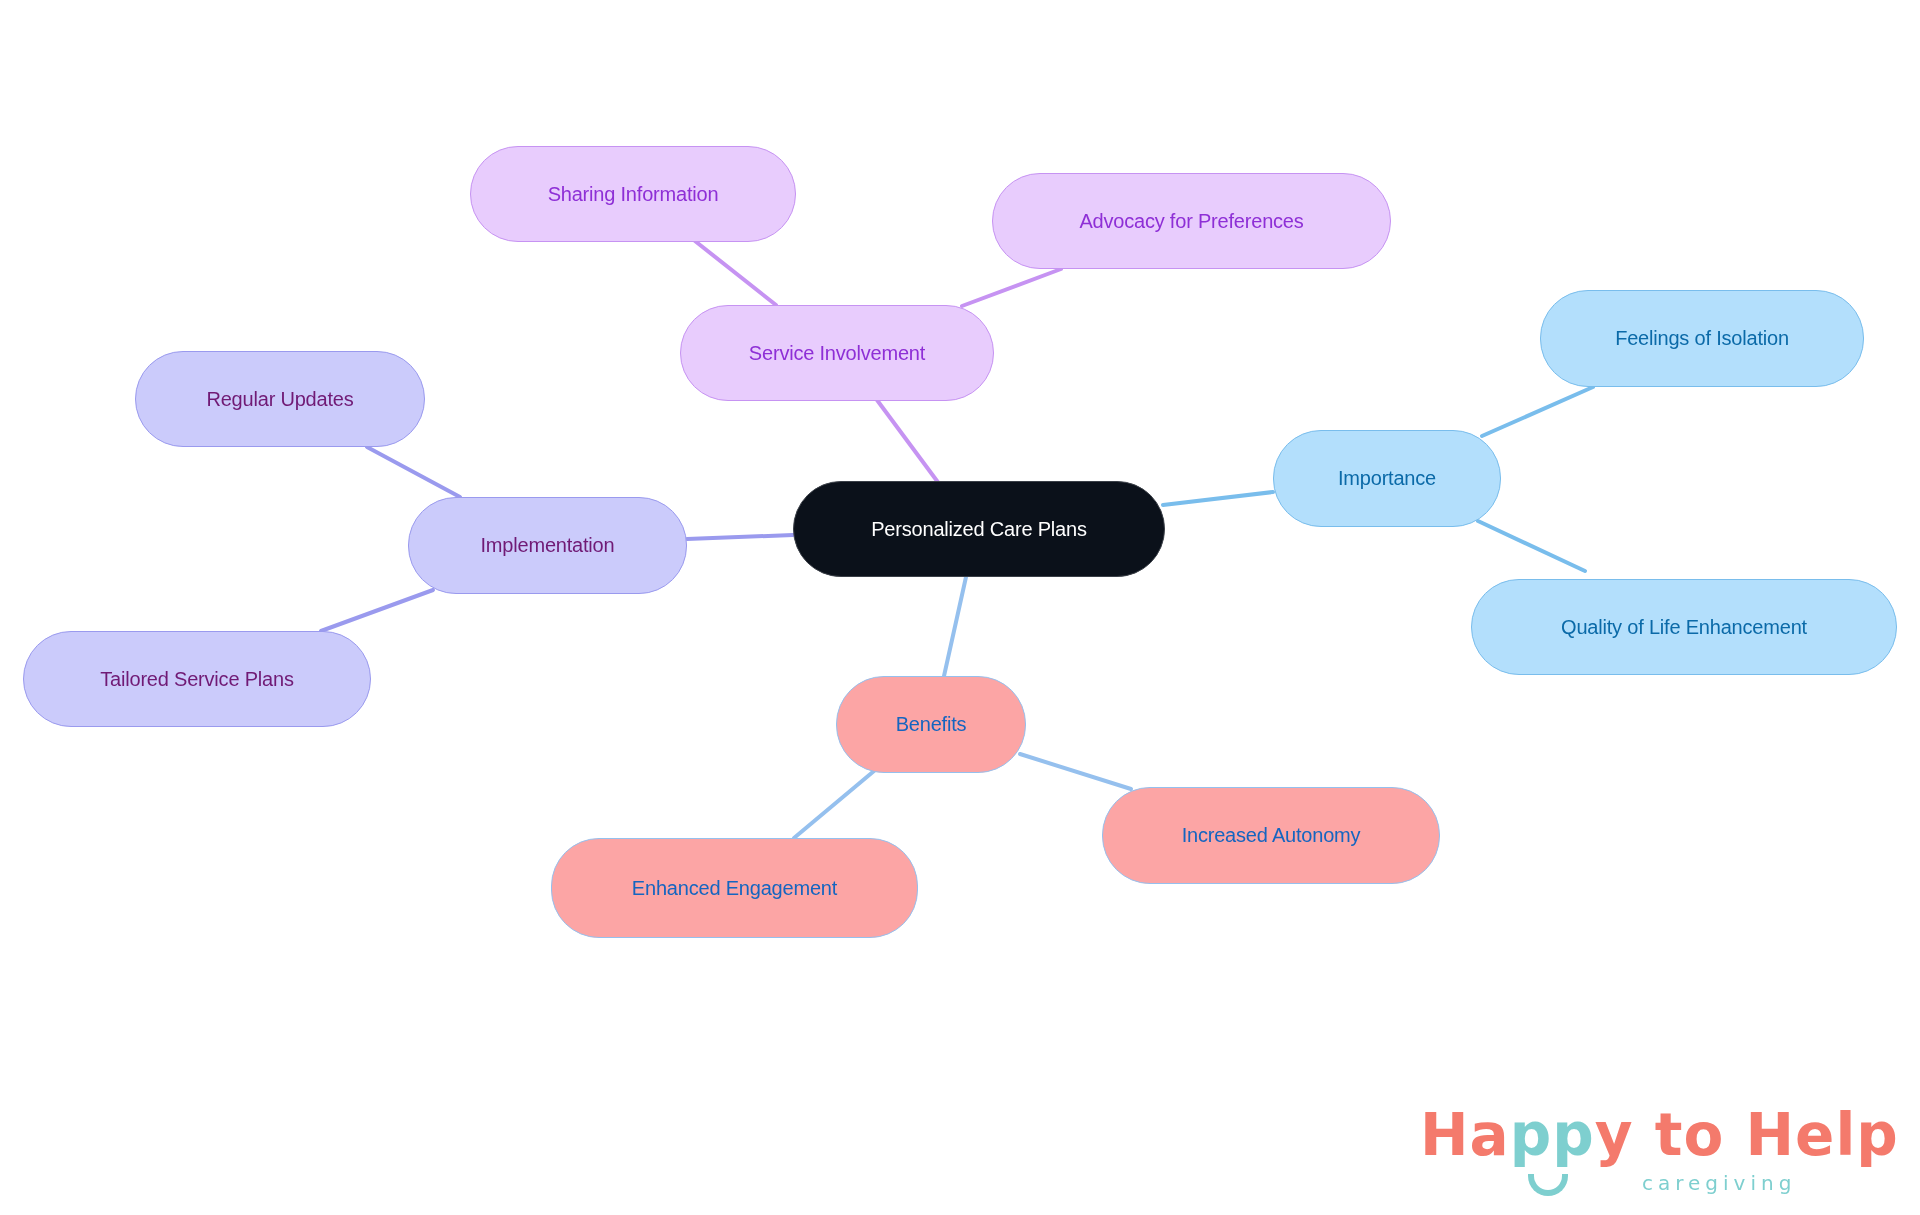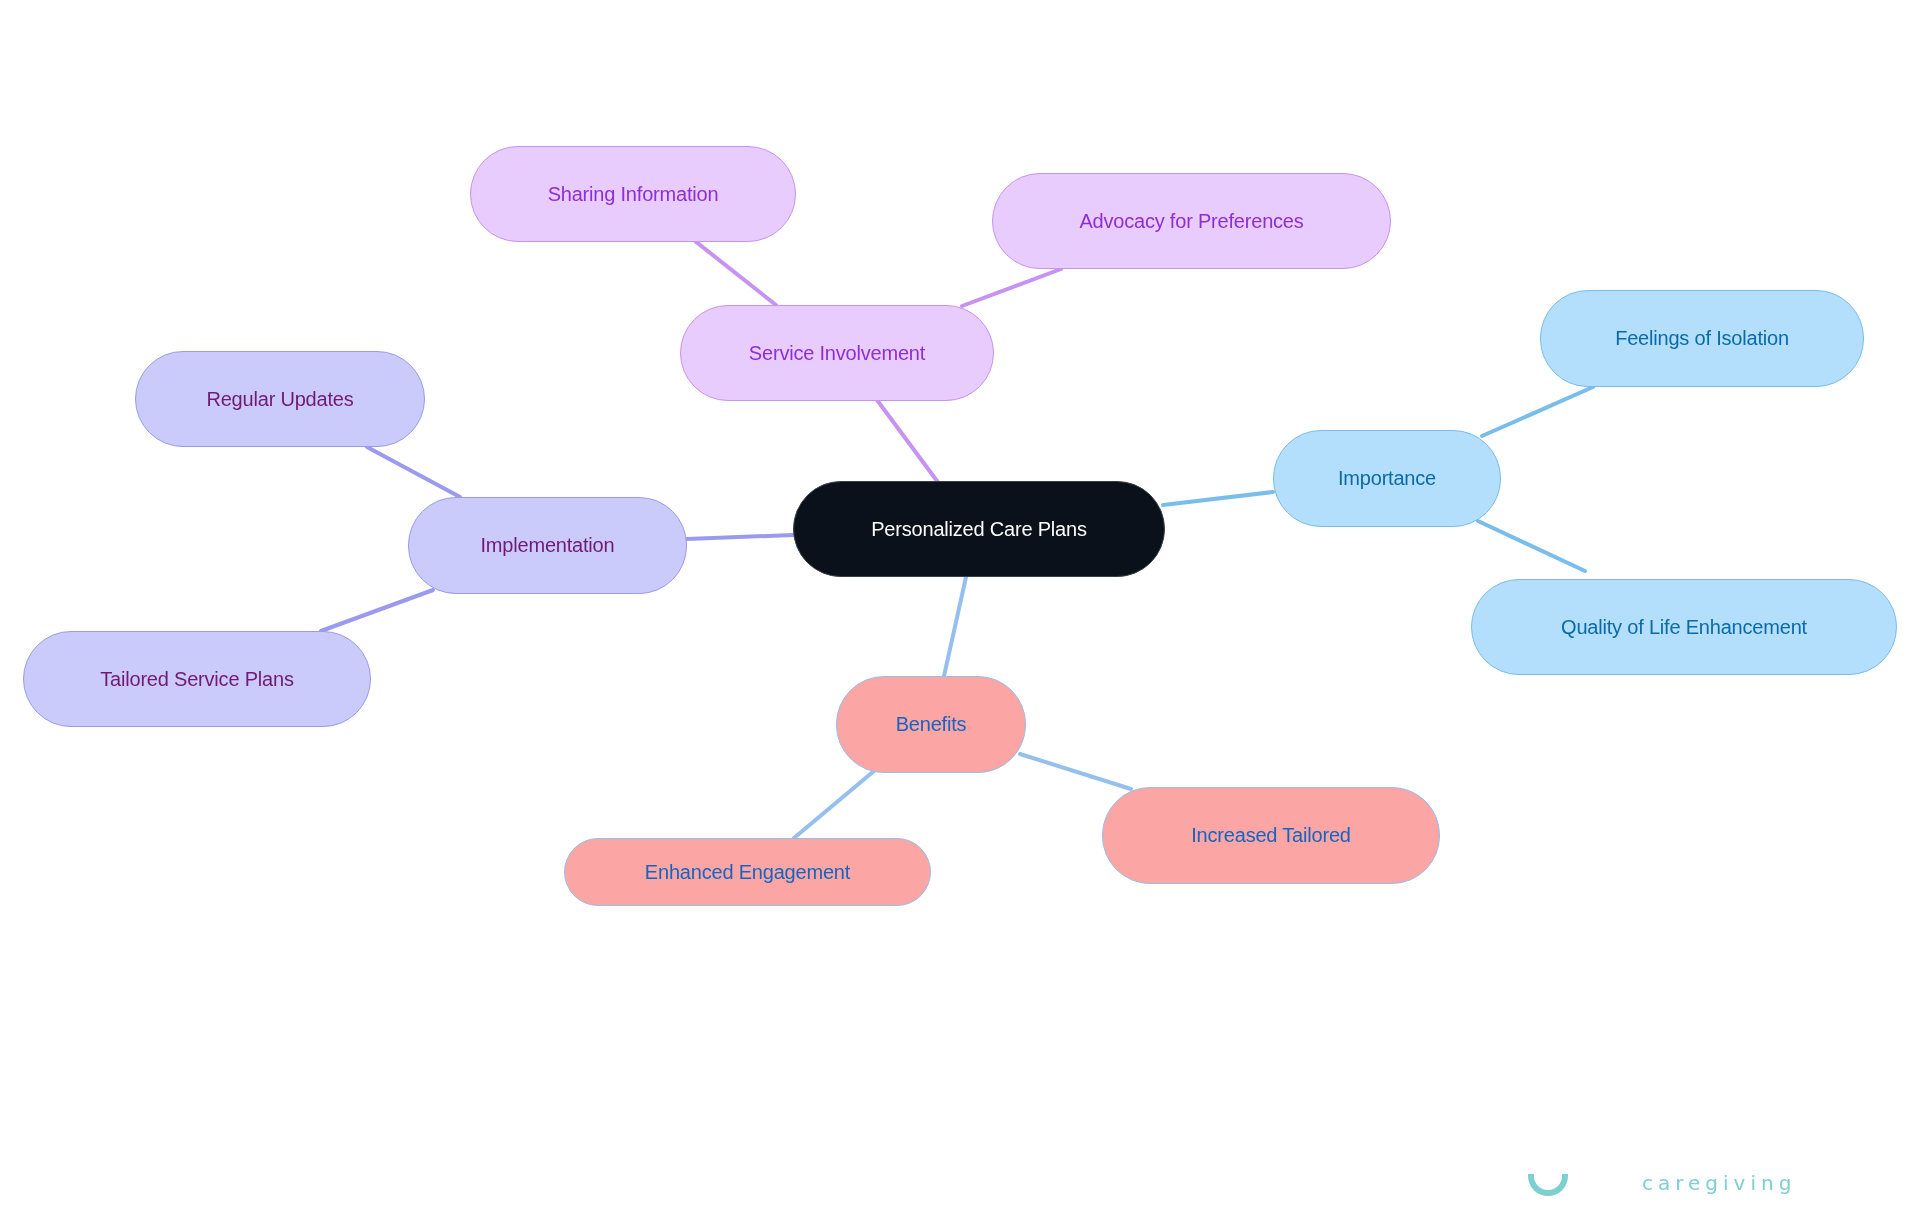--- a/index.html
+++ b/index.html
@@ -46,19 +46,22 @@
 
 <div class="node sky" style="left:1273px; top:430px; width:228px; height:97px;">Importance</div>
 <div class="node sky" style="left:1540px; top:290px; width:324px; height:97px;">Feelings of Isolation</div>
 <div class="node sky" style="left:1471px; top:555px; width:426px; height:96px;margin-top:24px;">Quality of Life Enhancement</div>
 
 <div class="node indigo" style="left:408px; top:497px; width:279px; height:97px;">Implementation</div>
 <div class="node indigo" style="left:135px; top:351px; width:290px; height:96px;">Regular Updates</div>
 <div class="node indigo" style="left:23px; top:631px; width:348px; height:96px;">Tailored Service Plans</div>
 
 <div class="node blue" style="left:836px; top:676px; width:190px; height:97px;">Benefits</div>
-<div class="node blue" style="left:564px; top:838px; width:367px; height:68px;">Enhanced Engagement</div>
-<div class="node blue" style="left:1102px; top:787px; width:338px; height:97px;">Increased Tailored</div>
+<div class="node blue" style="left:551px; top:838px; width:367px; height:100px;">Enhanced Engagement</div>
+<div class="node blue" style="left:1102px; top:787px; width:338px; height:97px;">Increased Autonomy</div>
 
 <div class="logo">
+  <div class="logo-main">
+    <span class="coral">Ha</span><span class="teal">pp</span><span class="coral">y to Help</span>
+  </div>
   <div class="smile"></div>
   <div class="logo-sub">caregiving</div>
 </div>
 
 </body></html>

